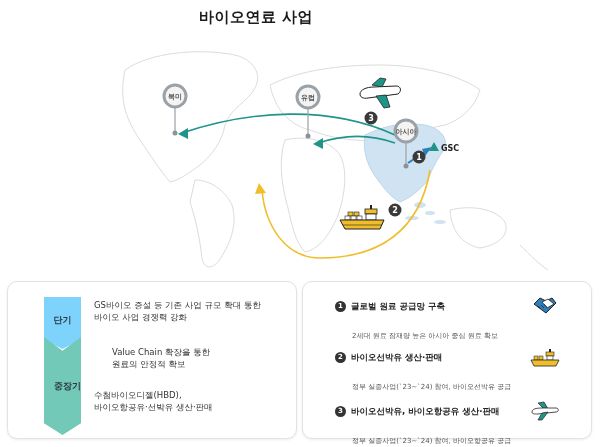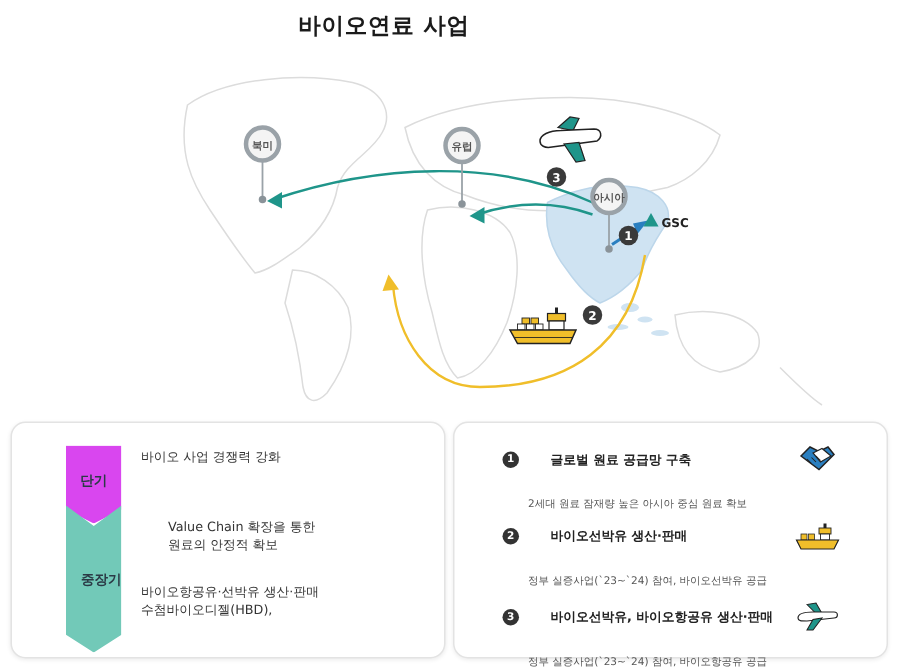--- a/index.html
+++ b/index.html
@@ -5,27 +5,27 @@
   * { box-sizing: border-box; margin: 0; padding: 0; }
   html, body { width: 600px; height: 447px; background: #ffffff; overflow: hidden; }
   body { font-family: "DejaVu Sans", "Liberation Sans", sans-serif; color: #222; position: relative; }
   .title { position: absolute; top: 8px; left: 0; width: 512px; text-align: center; font-size: 15px; font-weight: bold; color: #1a1a1a; letter-spacing: 0.5px; }
   .map { position: absolute; left: 0; top: 30px; width: 600px; height: 245px; }
   .map svg { width: 600px; height: 245px; }
   .panel { position: absolute; top: 281px; height: 158px; background: #fff; border: 1px solid #e3e3e3; border-radius: 10px; box-shadow: 0 1px 3px rgba(0,0,0,0.08); }
   .panel.left { left: 7px; width: 252px; }
   .panel.right { left: 264px; width: 252px; left: 302px; width: 215px; }
   .arrow-col { position: absolute; left: 36px; top: 15px; width: 37px; }
-  .seg-short { position: absolute; left: 0; top: 0; width: 37px; height: 52px; background: #d946ef; clip-path: polygon(0 0,100% 0,100% 82%,50% 100%,0 82%); display:flex; align-items:center; justify-content:center; padding-bottom: 6px; }
+  .seg-short { position: absolute; left: 0; top: 0; width: 37px; height: 52px; background: #7dd3fc; clip-path: polygon(0 0,100% 0,100% 82%,50% 100%,0 82%); display:flex; align-items:center; justify-content:center; padding-bottom: 6px; }
   .seg-long { position: absolute; left: 0; top: 40px; width: 37px; height: 98px; background: #72c9b8; clip-path: polygon(0 0,50% 14%,100% 0,100% 88%,50% 100%,0 88%); display:flex; align-items:center; justify-content:flex-end; }
   .seg-label { font-size: 9px; font-weight: bold; color: #2b3a46; }
   .ltext { position: absolute; left: 86px; font-size: 8.5px; line-height: 12px; color: #333; }
   .ritem { position: absolute; left: 335px; }
   .rnum { display: inline-block; width: 11px; height: 11px; border-radius: 50%; background: #333; color: #fff; font-size: 7px; font-weight: bold; text-align: center; line-height: 11px; vertical-align: middle; margin-right: 5px; }
-  .rtitle { font-size: 8.5px; font-weight: bold; color: #222; vertical-align: middle; margin-left: 16px; }
+  .rtitle { font-size: 8.5px; font-weight: bold; color: #222; vertical-align: middle; }
   .rsub { font-size: 7px; color: #555; margin-left: 17px; margin-top: 16px; }
   .ricon { position: absolute; }
   .lbl { font-size: 7px; font-weight: bold; fill: #555; }
 </style>
 </head>
 <body>
 
 <div class="title">바이오연료 사업</div>
 
 <div class="map">
@@ -118,29 +118,30 @@
 <div class="panel left" style="left:7px;width:290px;">
   <div class="arrow-col">
     <div class="seg-short">
       <span class="seg-label">단기</span>
     </div>
     <div class="seg-long">
       <span class="seg-label">중장기</span>
     </div>
   </div>
   <div class="ltext" style="top:17px;left:86px;">
+    <div>GS바이오 증설 등 기존 사업 규모 확대 통한</div>
     <div>바이오 사업 경쟁력 강화</div>
   </div>
   <div class="ltext" style="top:64px;left:104px;">
     <div>Value Chain 확장을 통한</div>
     <div>원료의 안정적 확보</div>
   </div>
   <div class="ltext" style="top:107px;left:86px;">
+    <div>수첨바이오디젤(HBD),</div>
     <div>바이오항공유·선박유 생산·판매</div>
-    <div>수첨바이오디젤(HBD),</div>
   </div>
 </div>
 
 <div class="panel right" style="left:302px;width:290px;"></div>
 
 <div class="ritem" style="top:296px;">
   <span class="rnum">1</span><span class="rtitle">글로벌 원료 공급망 구축</span>
   <div class="rsub">2세대 원료 잠재량 높은 아시아 중심 원료 확보</div>
 </div>
 <div class="ricon" style="left:532px;top:296px;">

